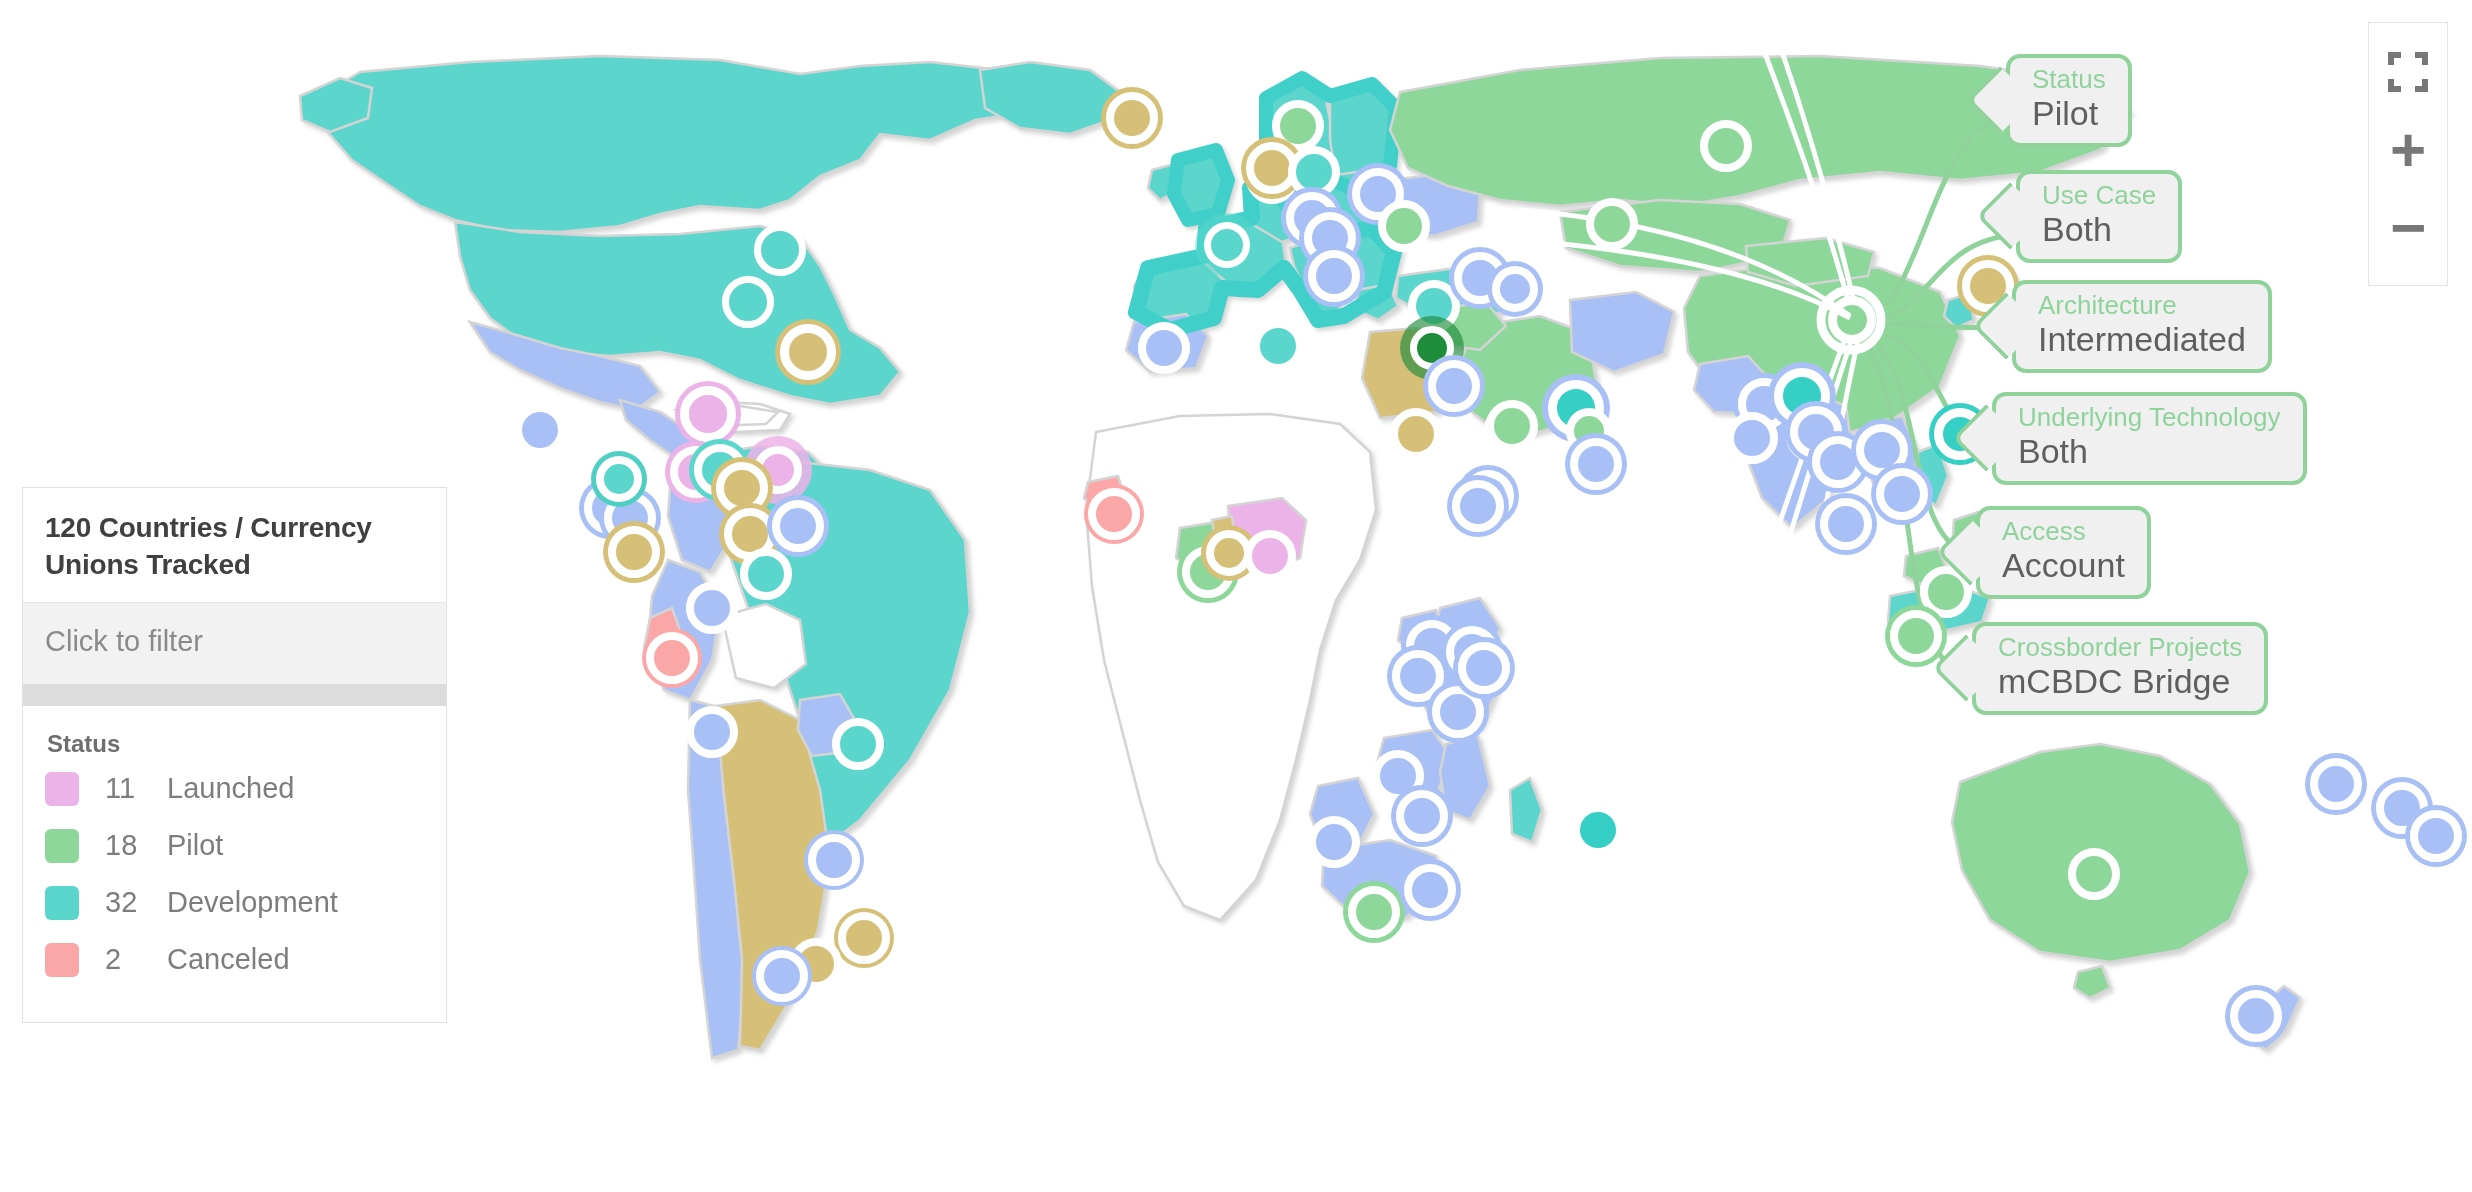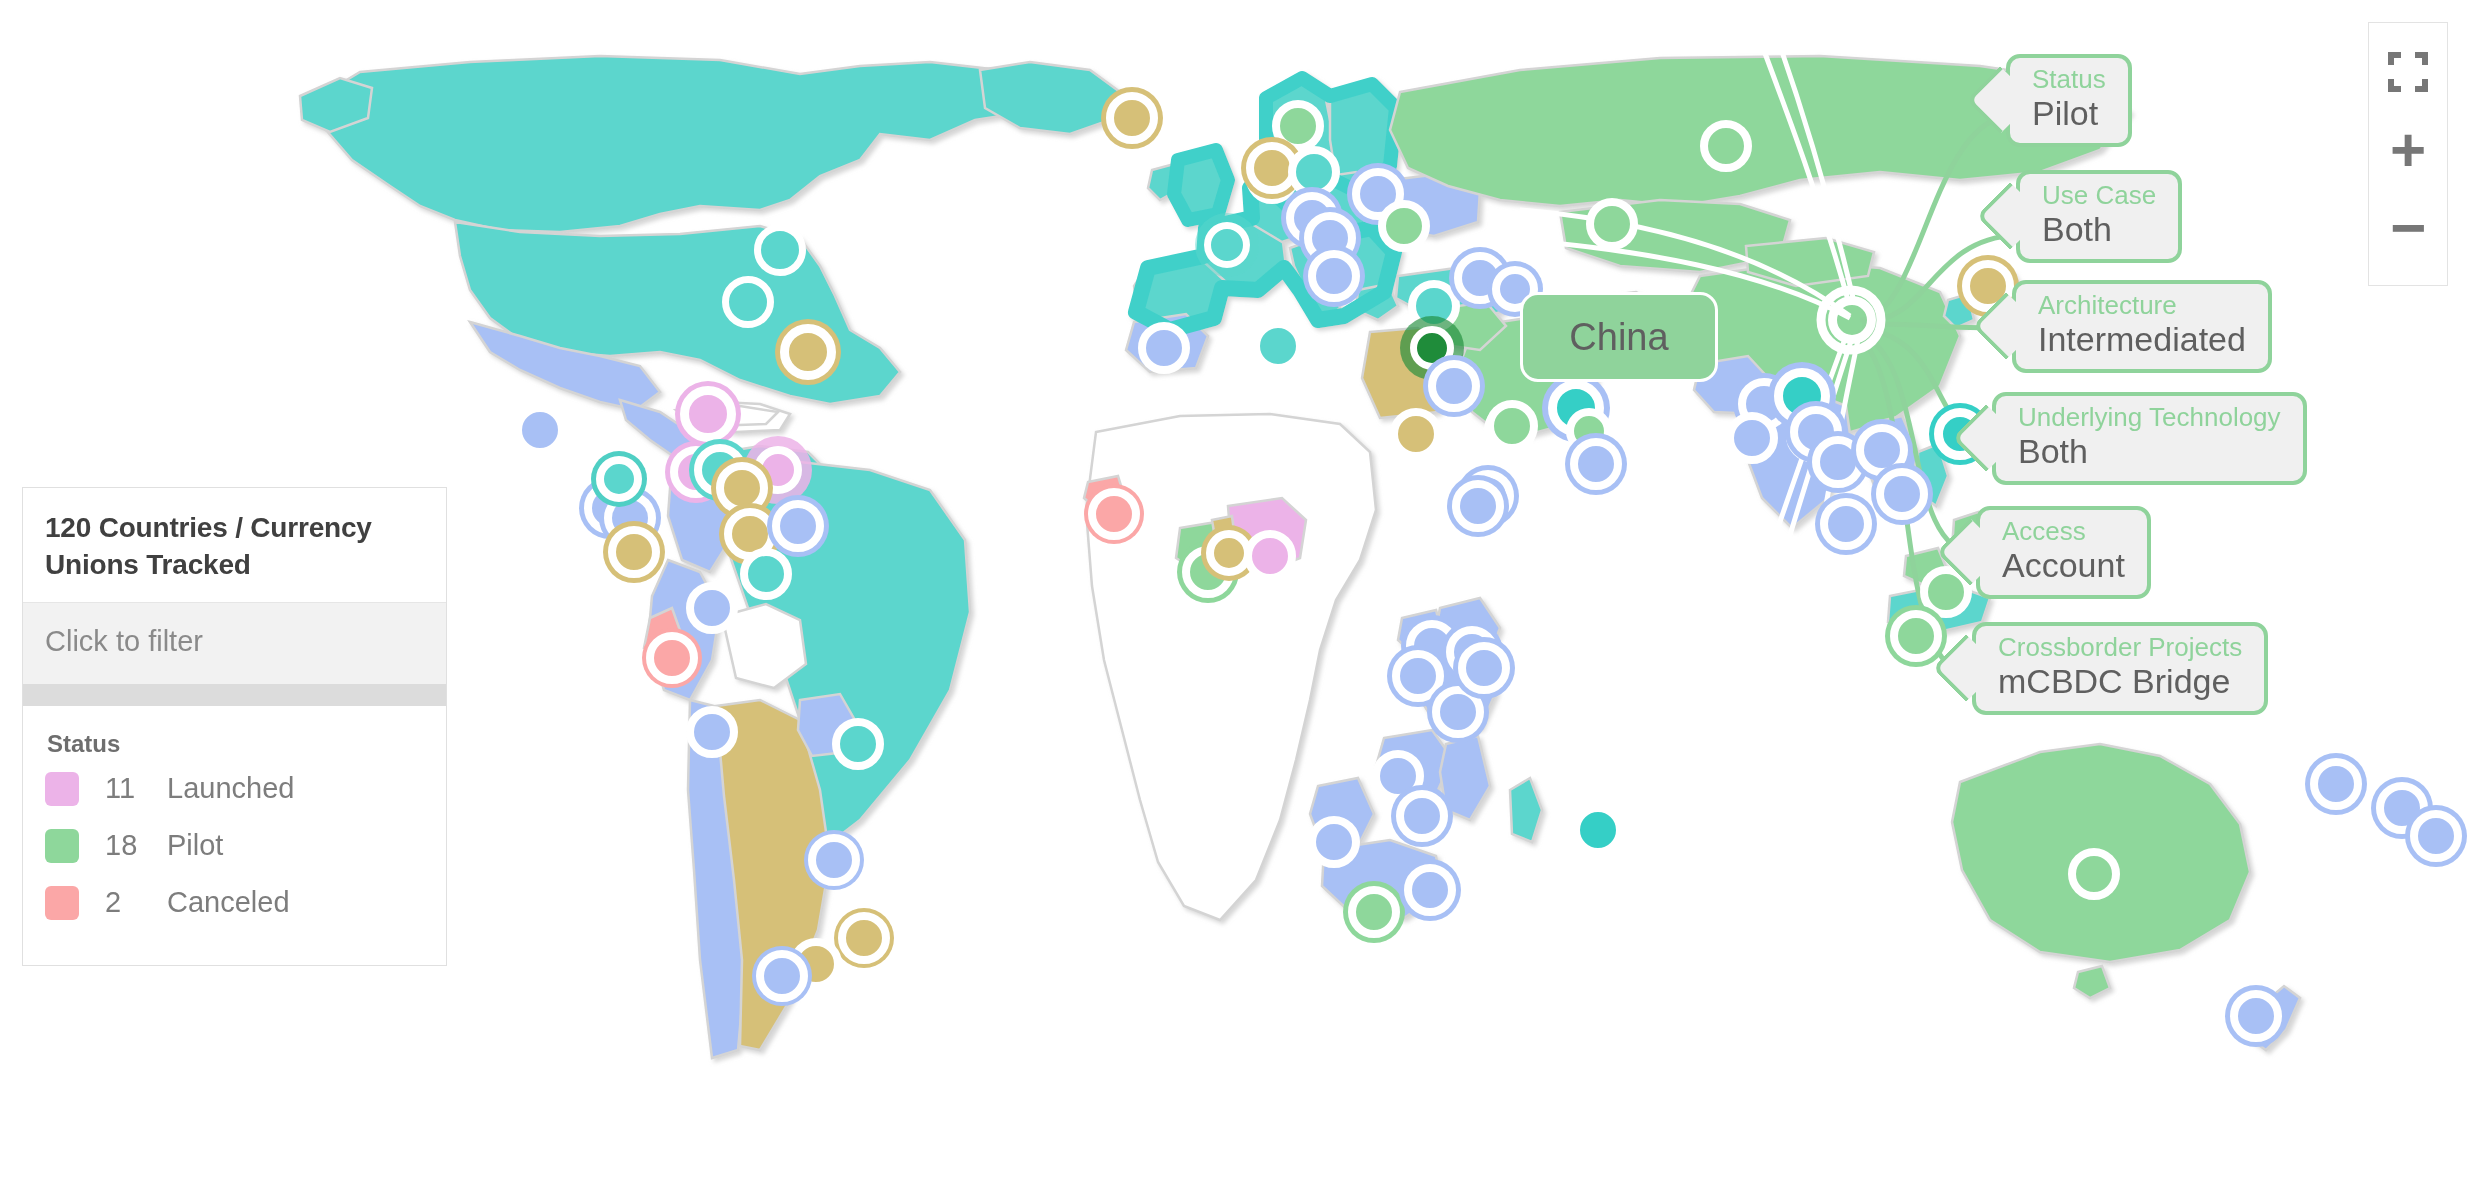--- a/index.html
+++ b/index.html
@@ -301,23 +301,20 @@
     <div class="marker" style="left:1432px;top:686px;width:52px;height:52px;background:#a8c0f5;border:8px solid #fff;box-shadow:0 0 0 5px #a8c0f5;"></div>
     <div class="marker" style="left:1372px;top:750px;width:52px;height:52px;background:#a8c0f5;border:8px solid #fff;"></div>
     <div class="marker" style="left:1396px;top:790px;width:52px;height:52px;background:#a8c0f5;border:8px solid #fff;box-shadow:0 0 0 5px #a8c0f5;"></div>
     <div class="marker" style="left:1308px;top:816px;width:52px;height:52px;background:#a8c0f5;border:8px solid #fff;"></div>
     <div class="marker" style="left:1348px;top:886px;width:52px;height:52px;background:#8ed79b;border:8px solid #fff;box-shadow:0 0 0 5px #8ed79b;"></div>
     <div class="marker" style="left:1404px;top:864px;width:52px;height:52px;background:#a8c0f5;border:8px solid #fff;box-shadow:0 0 0 5px #a8c0f5;"></div>
     <div class="marker" style="left:1572px;top:804px;width:52px;height:52px;background:#35cfc6;border:8px solid #fff;"></div>
     <div class="marker" style="left:1458px;top:642px;width:52px;height:52px;background:#a8c0f5;border:8px solid #fff;box-shadow:0 0 0 5px #a8c0f5;"></div>
   </div>
 
-  <div id="china-tooltip">
-    <span>China</span>
-  </div>
 
   <div class="callout" style="left:2006px;top:54px;">
     <div class="c-label">Status</div>
     <div class="c-value">Pilot</div>
   </div>
 
   <div class="callout" style="left:2016px;top:170px;">
     <div class="c-label">Use Case</div>
     <div class="c-value">Both</div>
   </div>
@@ -374,20 +371,25 @@
             <span class="swatch" style="background: rgb(236, 179, 232);"></span>
             <span class="legend-count">11</span>
             <span class="legend-label">Launched</span>
           </div>
           <div class="legend-row">
             <span class="swatch" style="background: rgb(142, 215, 155);"></span>
             <span class="legend-count">18</span>
             <span class="legend-label">Pilot</span>
           </div>
           <div class="legend-row">
+            <span class="swatch" style="background: rgb(91, 214, 205);"></span>
+            <span class="legend-count">32</span>
+            <span class="legend-label">Development</span>
+          </div>
+          <div class="legend-row">
             <span class="swatch" style="background: rgb(251, 167, 167);"></span>
             <span class="legend-count">2</span>
             <span class="legend-label">Canceled</span>
           </div>
         </div>
     </div>
   </div>
 
 </div>
 

